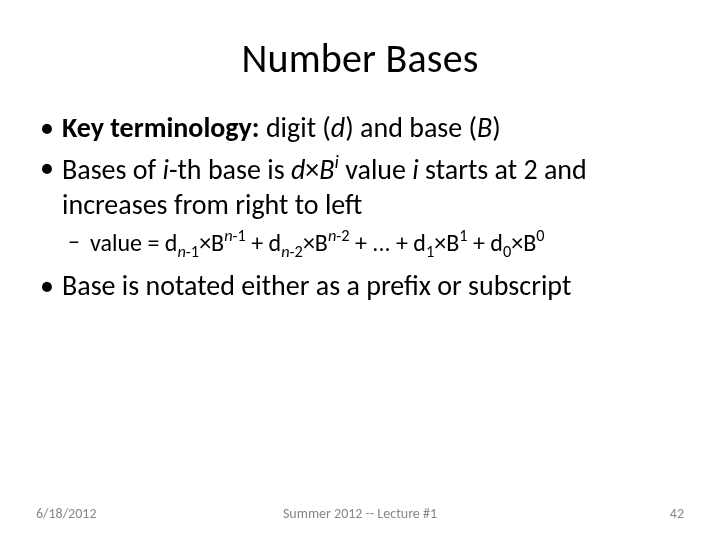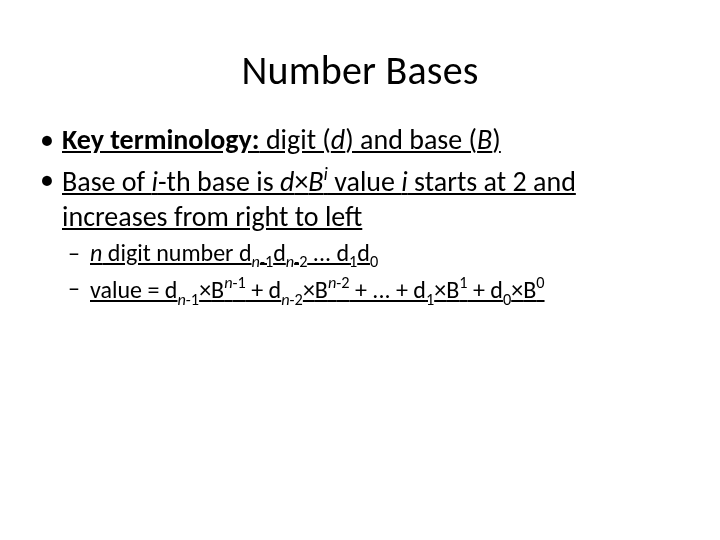--- a/index.html
+++ b/index.html
@@ -9,41 +9,40 @@
     height: 540px;
     background: #fff;
     font-family: Calibri, "Segoe UI", Arial, sans-serif;
     color: #000;
     overflow: hidden;
   }
   .slide {
     box-sizing: border-box;
     width: 720px;
     height: 540px;
-    padding: 36px 36px 0 36px;
+    padding: 24px 36px 0 36px;
     position: relative;
   }
   .title {
     text-align: center;
     font-size: 40px;
     font-weight: 400;
     margin: 10px 0 28px 0;
     letter-spacing: 0.2px;
   }
   ul.lvl1 {
     margin: 0;
     padding-left: 26px;
     list-style: none;
   }
   ul.lvl1 > li {
     position: relative;
     font-size: 28px;
     line-height: 1.22;
     margin-bottom: 6px;
-    text-decoration: underline;
   }
   ul.lvl1 > li::before {
     content: "•";
     position: absolute;
     left: -22px;
     top: 0;
     font-size: 28px;
   }
   ul.lvl2 {
     margin: 4px 0 8px 0;
@@ -89,27 +88,30 @@
 
   <div class="title">Number Bases</div>
 
   <ul class="lvl1">
 
     <li>
       <span class="bold">Key terminology:</span><span>  digit (</span><span class="ital">d</span><span>) and base (</span><span class="ital">B</span><span>)</span>
     </li>
 
     <li>
-      <span>Base of </span><span class="ital">i</span><span>-th base is </span><span class="ital">d</span><span>×</span><span class="ital">B</span><span class="sup ital">i</span><span> value </span><span class="ital">i</span><span> starts at 2 and increases from right to left</span>
+      <span>Bases of </span><span class="ital">i</span><span>-th base is </span><span class="ital">d</span><span>×</span><span class="ital">B</span><span class="sup ital">i</span><span> value </span><span class="ital">i</span><span> starts at 2 and increases from right to left</span>
 
       <ul class="lvl2">
-        <li>
-          <span class="ital">n</span><span> digit number d</span><span class="sub"><span class="ital">n</span><span>-1</span></span><span>d</span><span class="sub"><span class="ital">n</span><span>-2</span></span><span> ... d</span><span class="sub">1</span><span>d</span><span class="sub">0</span>
-        </li>
         <li>
           <span>value = d</span><span class="sub"><span class="ital">n</span><span>-1</span></span><span>×</span><span>B</span><span class="sup"><span class="ital">n</span><span>-1</span></span><span> + d</span><span class="sub"><span class="ital">n</span><span>-2</span></span><span>×</span><span>B</span><span class="sup"><span class="ital">n</span><span>-2</span></span><span> + ... + d</span><span class="sub">1</span><span>×</span><span>B</span><span class="sup">1</span><span> + d</span><span class="sub">0</span><span>×</span><span>B</span><span class="sup">0</span>
         </li>
       </ul>
     </li>
 
+    <li>Base is notated either as a prefix or subscript</li>
   </ul>
 
+  <div class="footer">
+    <div class="left">6/18/2012</div>
+    <div class="center">Summer 2012 -- Lecture #1</div>
+    <div class="right">42</div>
+  </div>
 </div>
 
 </body></html>

